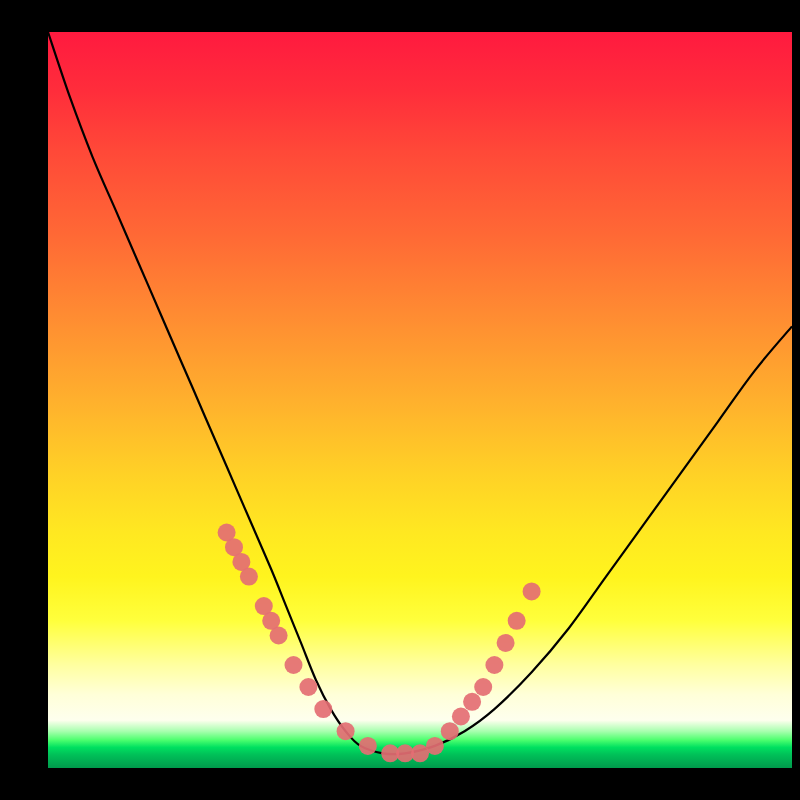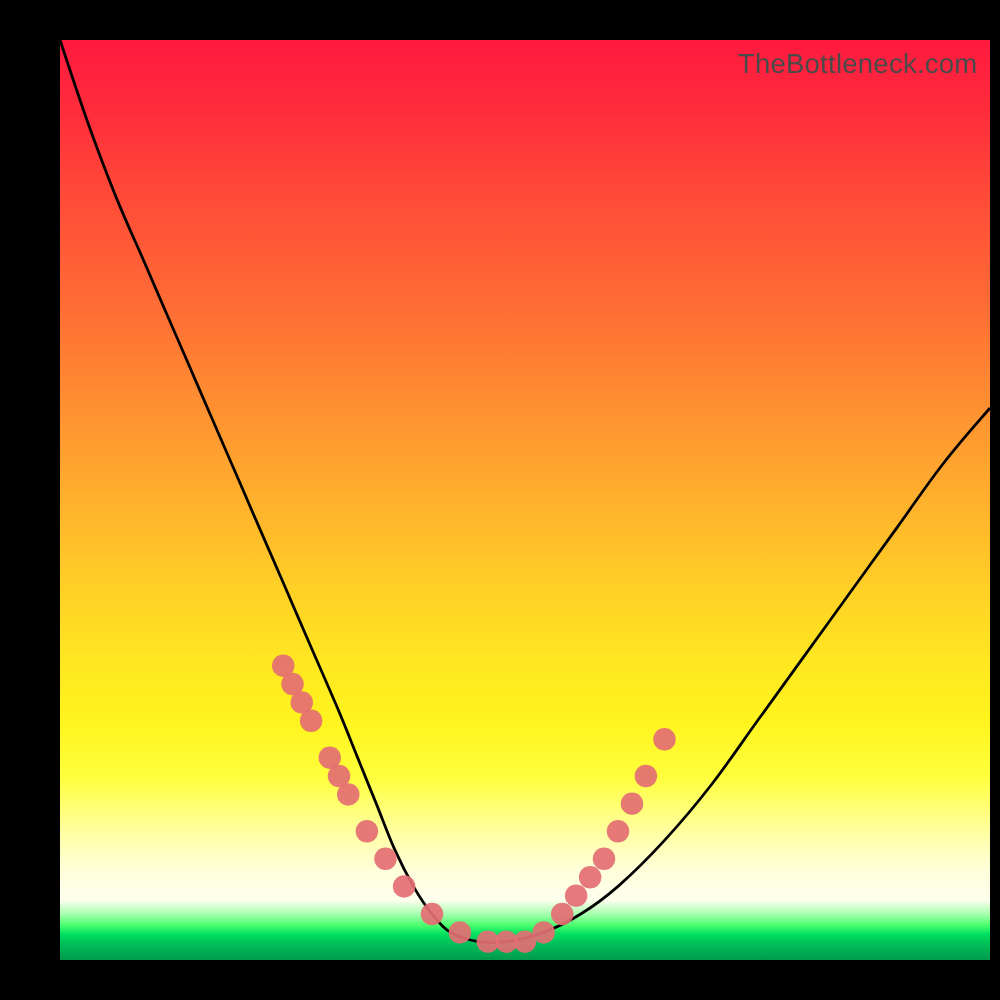--- a/index.html
+++ b/index.html
@@ -94,15 +94,14 @@
           <circle cx="401.8" cy="699.2" r="9" class="dot" fill="#e46e73"></circle>
           <circle cx="412.9" cy="684.5" r="9" class="dot" fill="#e46e73"></circle>
           <circle cx="424.1" cy="669.8" r="9" class="dot" fill="#e46e73"></circle>
           <circle cx="435.2" cy="655.0" r="9" class="dot" fill="#e46e73"></circle>
           <circle cx="446.4" cy="633.0" r="9" class="dot" fill="#e46e73"></circle>
           <circle cx="457.6" cy="610.9" r="9" class="dot" fill="#e46e73"></circle>
           <circle cx="468.7" cy="588.8" r="9" class="dot" fill="#e46e73"></circle>
           <circle cx="483.6" cy="559.4" r="9" class="dot" fill="#e46e73"></circle>
         </g>
     </svg>
-    <div class="watermark">TheBottleneck.com</div>
   </div>
 </div>
 
 </body></html>

